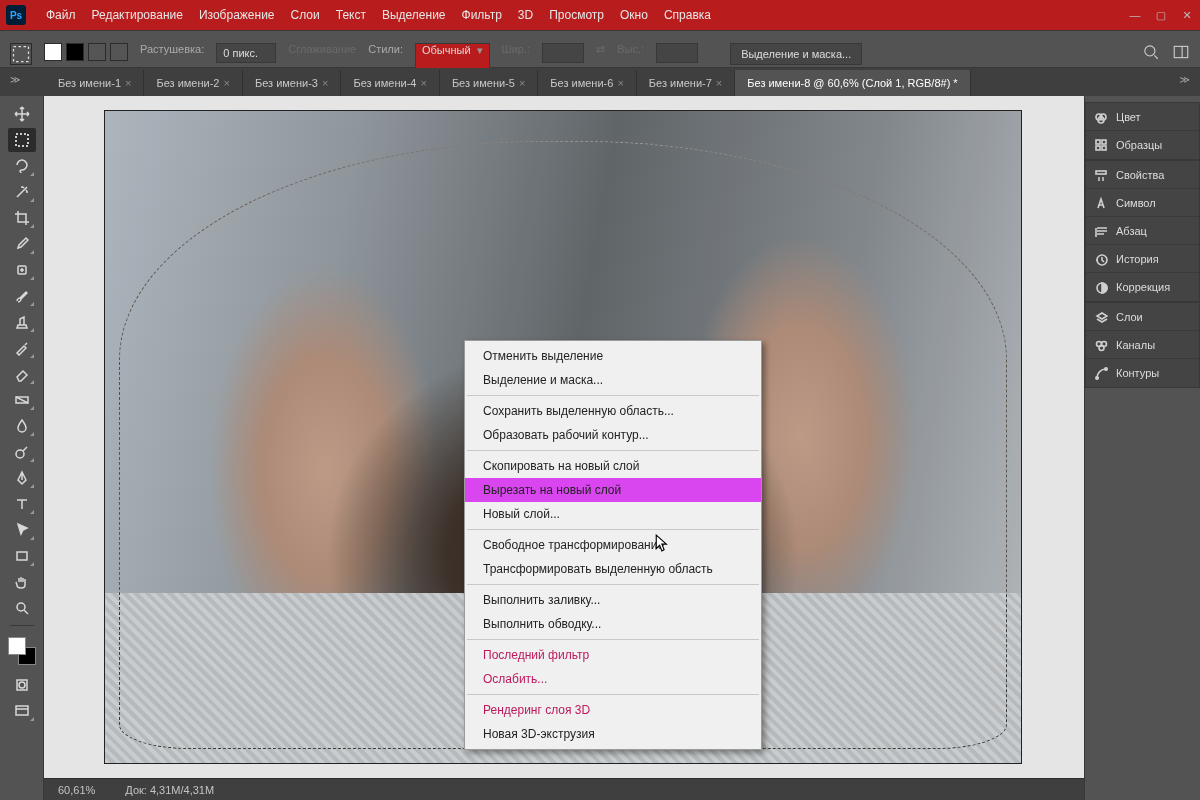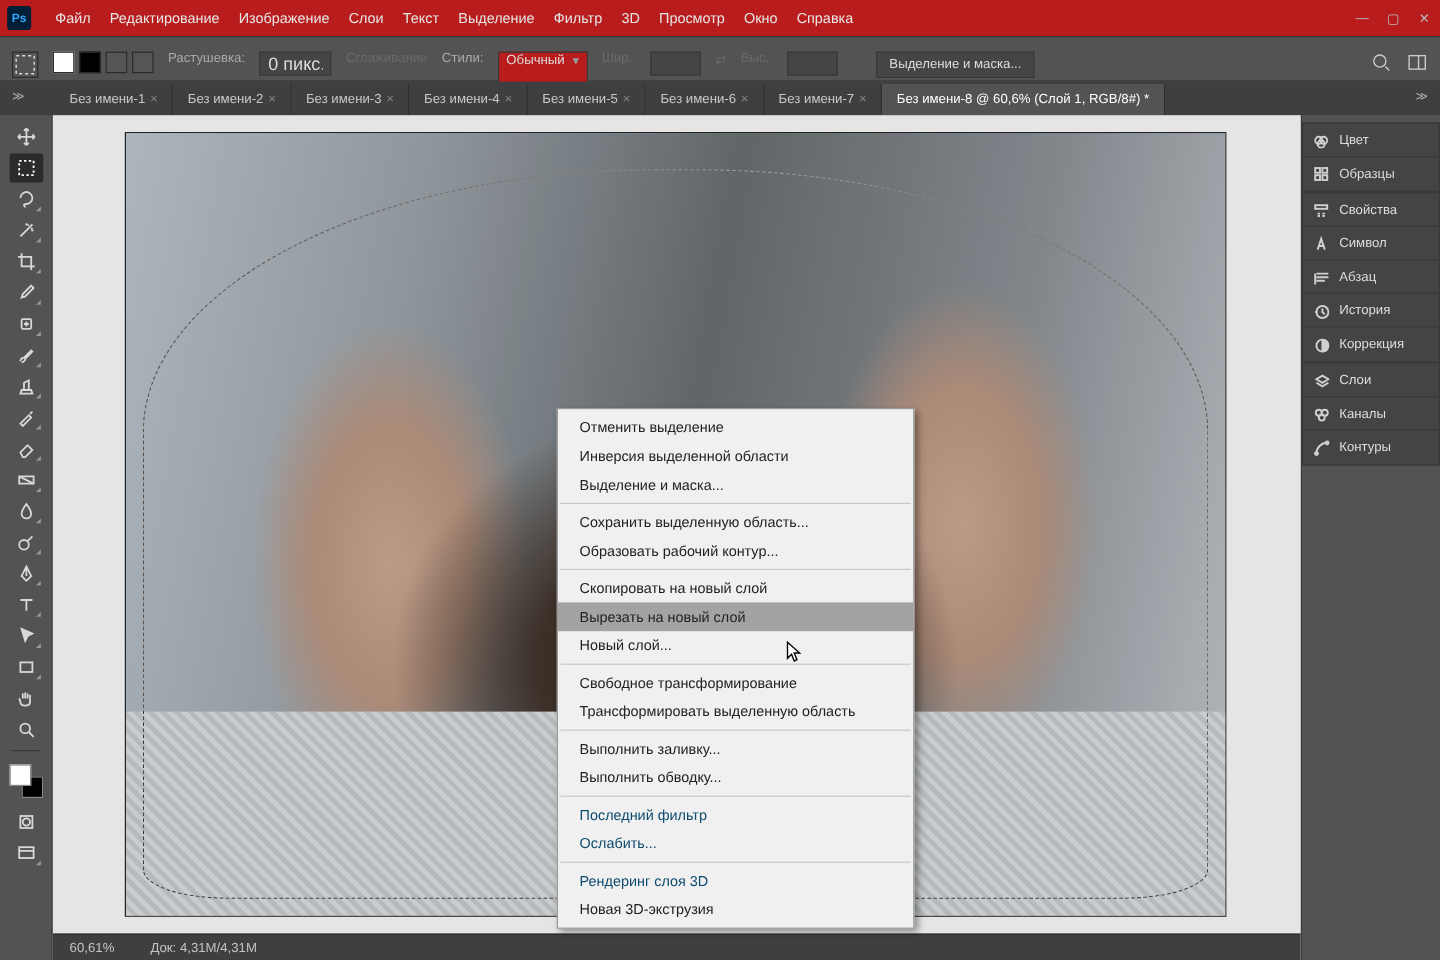--- a/index.html
+++ b/index.html
@@ -12,21 +12,21 @@
 .win-controls{margin-left:auto;display:flex;gap:0}
 .win-btn{width:26px;height:20px;display:flex;align-items:center;justify-content:center;color:#bbb;font-size:11px}
 
 
 .optbar{height:38px;background:#535353;border-top:1px solid #383838;border-bottom:1px solid #383838;display:flex;align-items:flex-start;padding:12px 10px;gap:12px;font-size:11px;color:#c8c8c8}
 .opt-tool{width:22px;height:22px;border:1px solid #2b2b2b;display:flex;align-items:center;justify-content:center}
 .opt-sw{display:flex;gap:4px}
 .opt-sw span{width:18px;height:18px;background:#000;border:1px solid #2b2b2b}
 .opt-sw span:first-child{background:#fff}
 .opt-label{color:#aaa}
-.opt-input{background:#454545;border:1px solid #383838;height:20px;padding:0 6px;color:#ddd;font-size:15px;width:60px}
+.opt-input{background:#454545;border:1px solid #383838;height:20px;padding:0 6px;color:#ddd;font-size:11px;width:60px}
 .opt-select{background:#b91c1c;border:1px solid #383838;height:36px;padding:0 18px 0 6px;color:#ddd;font-size:11px;position:relative}
 .opt-select::after{content:"▾";position:absolute;right:6px;color:#999}
 .opt-btn{background:#454545;border:1px solid #383838;height:22px;padding:0 10px;color:#ddd;font-size:11px;display:flex;align-items:center}
 .opt-dim{color:#6a6a6a}
 .opt-spacer{flex:1}
 .opt-search{width:18px;height:18px;color:#bbb}
 
 
 .tabsrow{height:28px;background:#3f3f3f;display:flex;align-items:flex-end;padding-left:46px;position:relative}
 .tabsrow .chev-left,.tabsrow .chev-right{position:absolute;top:6px;font-size:10px;color:#aaa}
@@ -67,22 +67,22 @@
 
 .panels{width:116px;background:#535353;border-left:1px solid #383838;display:flex;flex-direction:column;gap:0;padding-top:6px}
 .panelgroup{background:#444;border:1px solid #383838}
 .panel-row{height:28px;display:flex;align-items:center;gap:8px;padding:0 8px;color:#ddd;font-size:11px;border-bottom:1px solid #3a3a3a;cursor:pointer}
 .panel-row:last-child{border-bottom:none}
 .panel-row svg{width:14px;height:14px;fill:none;stroke:#d0d0d0;stroke-width:1.6}
 
 
 .ctx{position:absolute;top:340px;left:464px;width:298px;background:#f0f0f0;border:1px solid #9a9a9a;box-shadow:3px 3px 6px rgba(0,0,0,.4);font-size:12px;color:#222;padding:3px 0;z-index:50}
 .ctx-item{padding:5px 18px;cursor:pointer}
-.ctx-item.hl{background:#a3a3a3}
-.ctx-item.dis{color:#0c4a6e;cursor:default}
+.ctx-item.hl{background:#d946ef}
+.ctx-item.dis{color:#be185d;cursor:default}
 .ctx-sep{height:1px;background:#c8c8c8;margin:3px 2px}
 
 .cursor{position:absolute;top:534px;left:654px;z-index:60}
 .cursor svg{width:18px;height:18px}
 </style>
 </head>
 <body>
 
 <div class="menubar">
   <div class="ps-logo">Ps</div>
@@ -413,21 +413,20 @@
             <circle cx="12" cy="3" r="1.2" fill="#d0d0d0"></circle>
           </svg>
           <span>Контуры</span>
         </div>
       </div>
   </div>
 </div>
 
 <div class="ctx" id="ctx">
     <div class="ctx-item">Отменить выделение</div>
-    <div class="ctx-item">Инверсия выделенной области</div>
     <div class="ctx-item">Выделение и маска...</div>
     <div class="ctx-sep"></div>
     <div class="ctx-item">Сохранить выделенную область...</div>
     <div class="ctx-item">Образовать рабочий контур...</div>
     <div class="ctx-sep"></div>
     <div class="ctx-item">Скопировать на новый слой</div>
     <div class="ctx-item hl">Вырезать на новый слой</div>
     <div class="ctx-item">Новый слой...</div>
     <div class="ctx-sep"></div>
     <div class="ctx-item">Свободное трансформирование</div>

